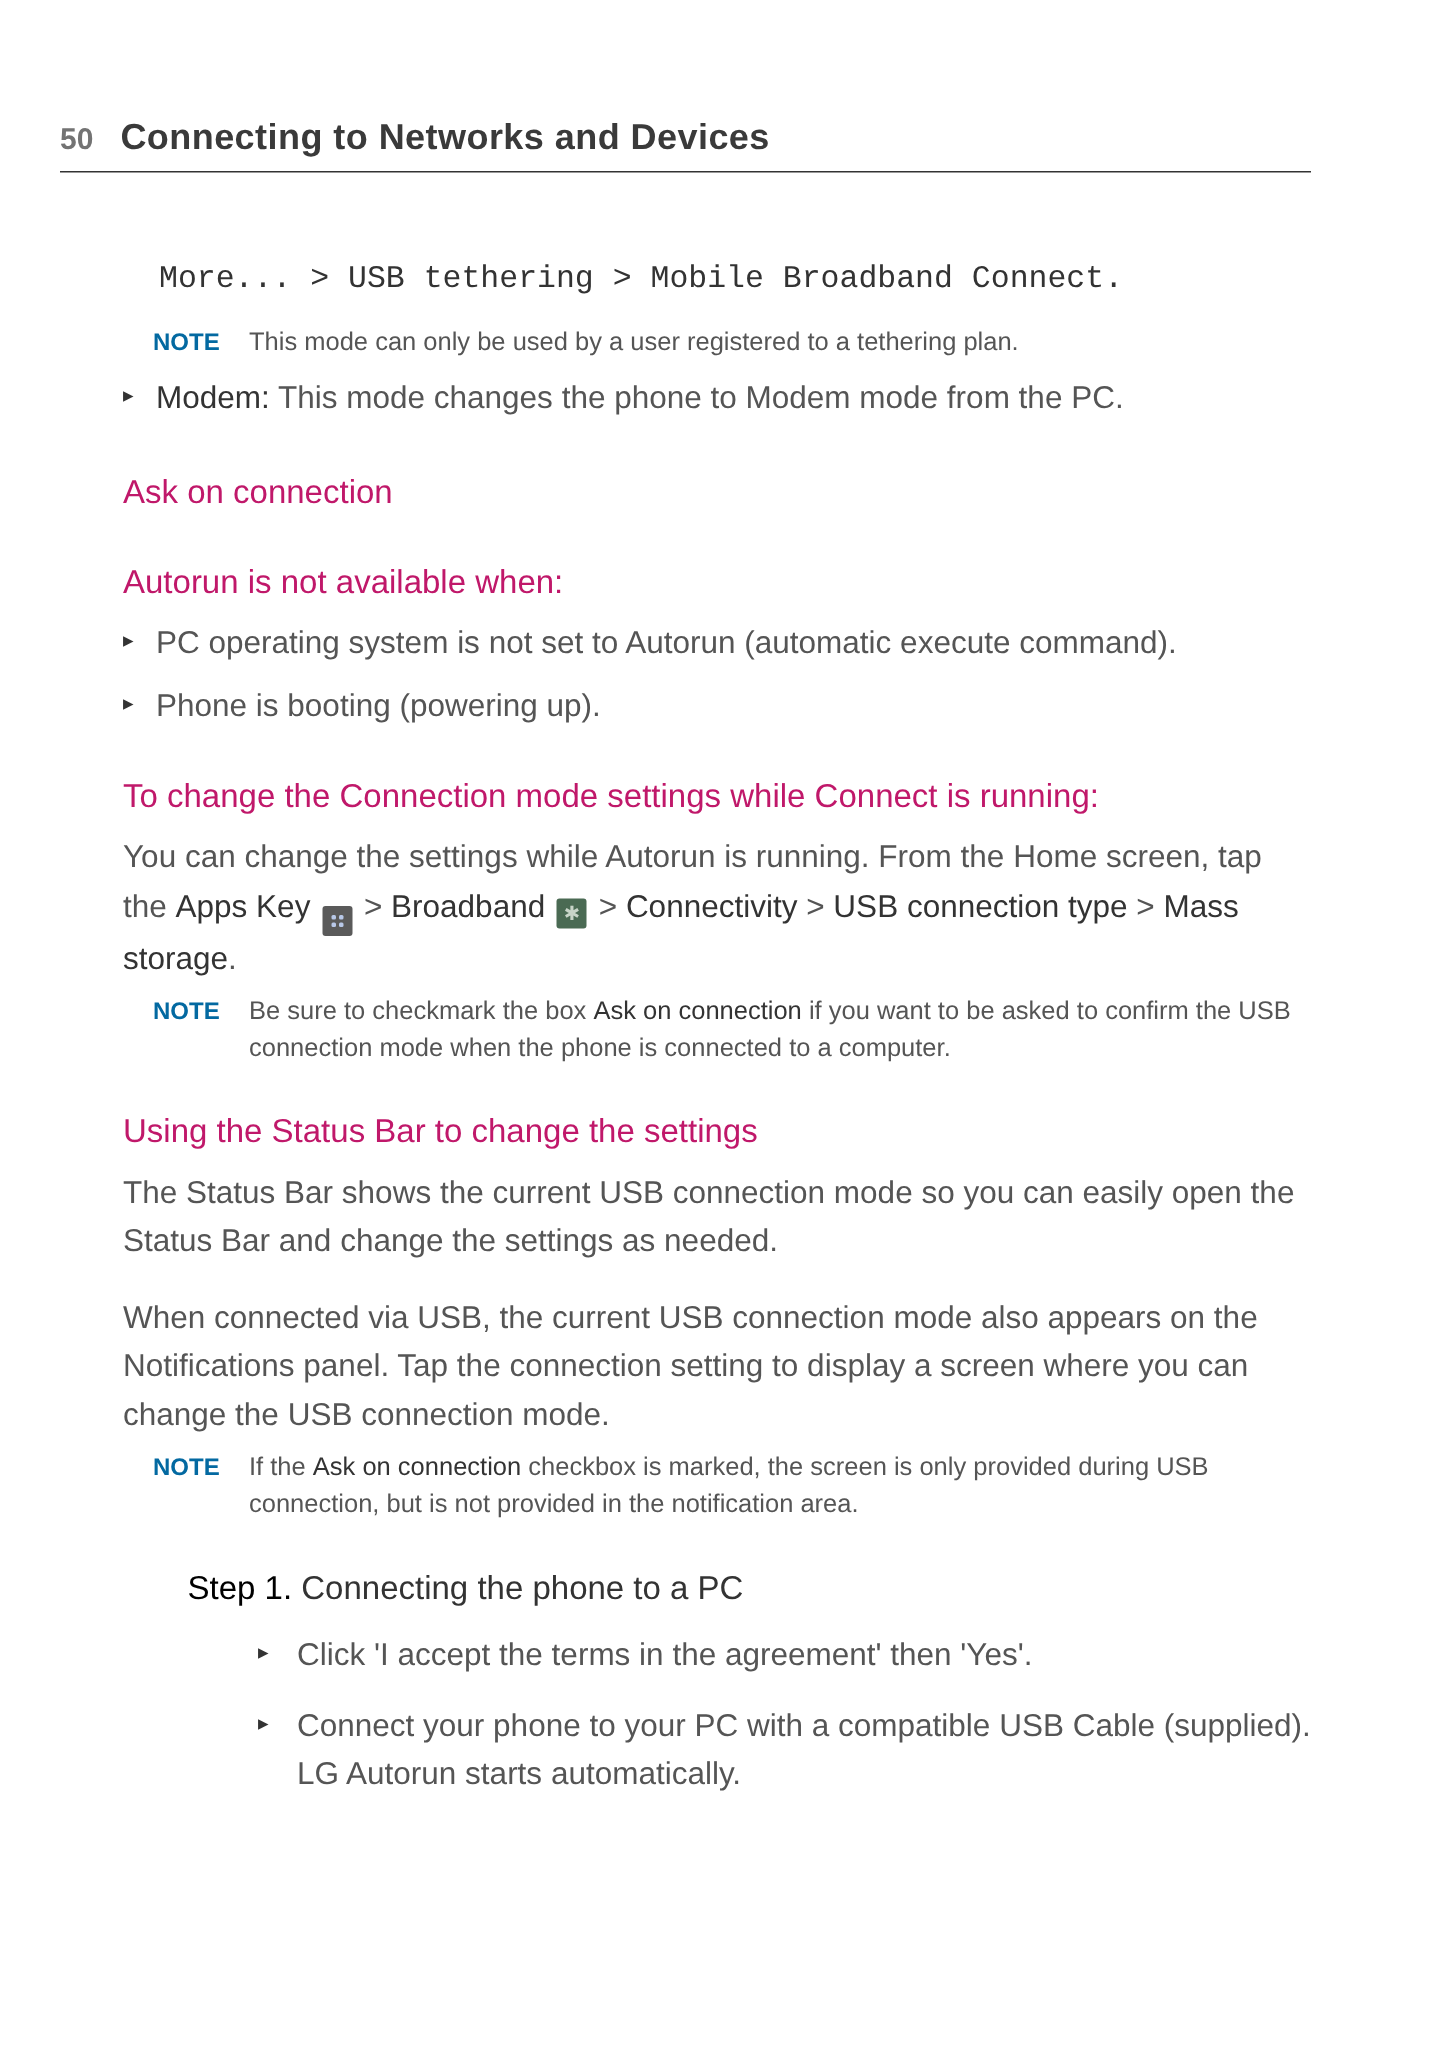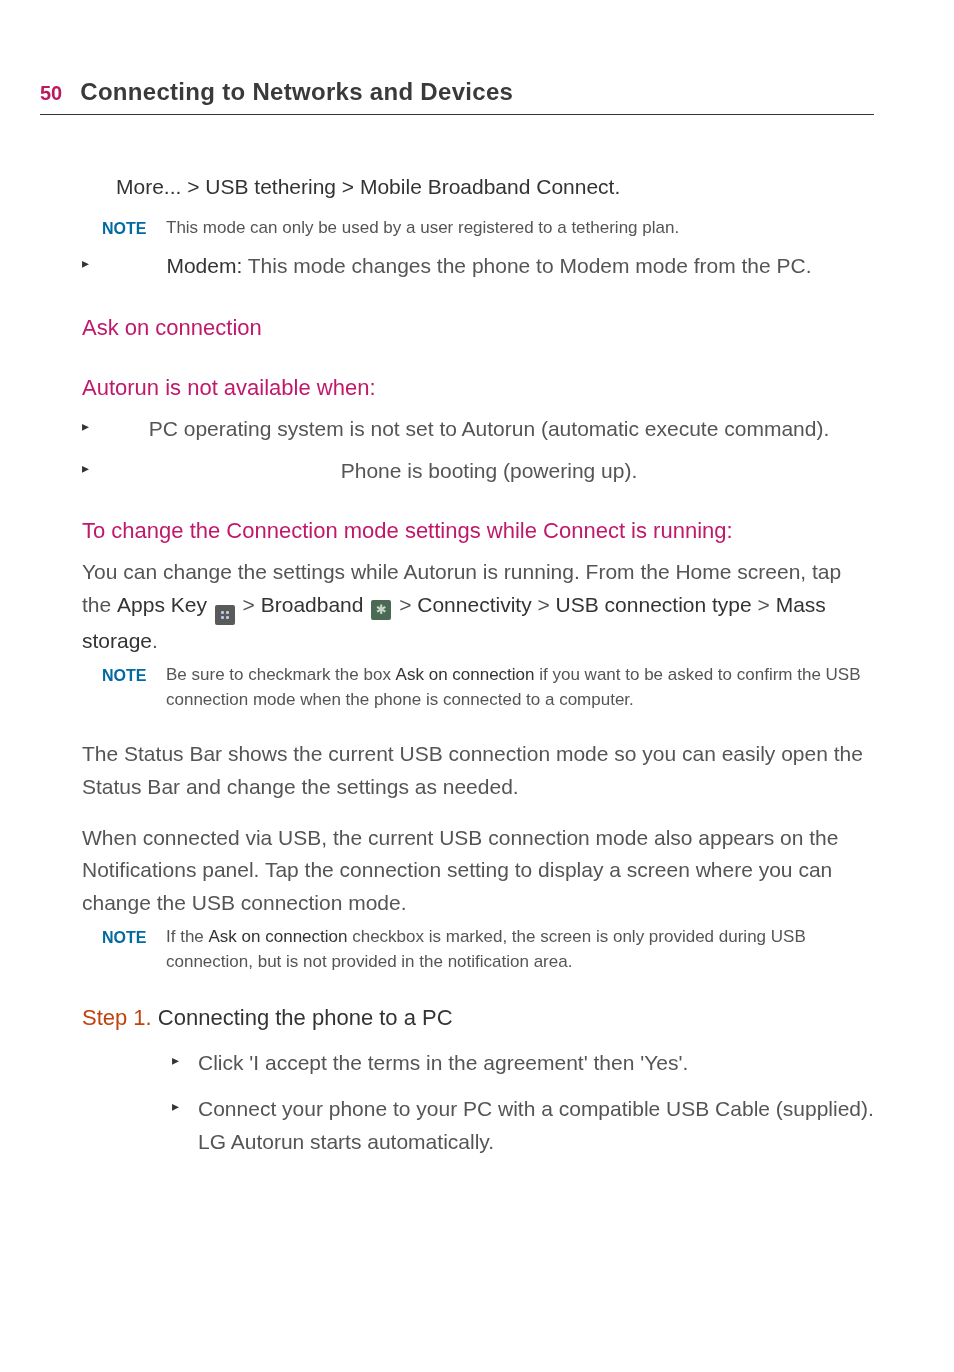--- a/index.html
+++ b/index.html
@@ -15,21 +15,21 @@
     .header-row {
       display: flex;
       align-items: baseline;
       border-bottom: 1.5px solid #333;
       padding-bottom: 8px;
       margin-bottom: 56px;
     }
     .page-num {
       font-size: 20px;
       font-weight: 600;
-      color: #be185d;
+      color: #737373;
       margin-right: 18px;
       margin-top: 32px;
     }
     .chapter-title {
       font-size: 24px;
       font-weight: 700;
       color: #3a3a3a;
       letter-spacing: 0.3px;
     }
     .content {
@@ -43,38 +43,39 @@
       font-size: 22px;
       font-weight: 400;
       margin-bottom: 8px;
     }
     .section { margin-bottom: 26px; }
     .bold { color: #333; font-weight: 500; }
     .breadcrumb {
       font-weight: 400;
       color: #333;
       margin-bottom: 12px;
-      margin-left: 34px;
+      margin-left: 24px;
       font-size: 21px;
+      font-family: Liberation Mono, monospace;
     }
     .note-row {
       display: flex;
       margin: 6px 0 10px 20px;
       font-size: 17px;
       line-height: 1.45;
     }
     .note-label {
       color: #0369a1;
       font-weight: 600;
       min-width: 64px;
       font-size: 16px;
       padding-top: 1px;
     }
     .note-text { color: #555; flex: 1; }
-    .bullet-list { list-style: none; text-align: center; }
+    .bullet-list { list-style: none; }
     .bullet-list li {
       position: relative;
       padding-left: 22px;
       margin-bottom: 10px;
     }
     .bullet-list li::before {
       content: "▸";
       position: absolute;
       left: 0;
       top: 3px;
@@ -93,22 +94,23 @@
     .nested-bullets li::before {
       content: "▸";
       position: absolute;
       left: 0;
       top: 3px;
       font-size: 14px;
       color: #333;
     }
     .step-row { margin-top: 6px; margin-bottom: 12px; }
     .step-label {
-      color: #c2410c;
+      color: #000000;
       font-size: 22px;
+      margin-left: 43px;
     }
     .step-title {
       color: #333;
       font-size: 22px;
       font-weight: 500;
     }
     .icon-square {
       display: inline-flex;
       align-items: center;
       justify-content: center;
@@ -193,20 +195,21 @@
     </div>
     <div class="note-row">
       <div class="note-label">NOTE</div>
       <div class="note-text">
         <span>Be sure to checkmark the box </span><span style="color:#333;font-weight:500">Ask on connection</span><span> if you want to be asked to confirm the USB connection mode when the phone is connected to a computer.</span>
       </div>
     </div>
   </div>
 
   <div class="section">
+    <div class="accent-title">Using the Status Bar to change the settings</div>
     <div style="margin-bottom: 18px;">The Status Bar shows the current USB connection mode so you can easily open the Status Bar and change the settings as needed.</div>
     <div>When connected via USB, the current USB connection mode also appears on the Notifications panel. Tap the connection setting to display a screen where you can change the USB connection mode.</div>
     <div class="note-row">
       <div class="note-label">NOTE</div>
       <div class="note-text">
         <span>If the </span><span style="color:#333;font-weight:500">Ask on connection</span><span> checkbox is marked, the screen is only provided during USB connection, but is not provided in the notification area.</span>
       </div>
     </div>
   </div>
 

